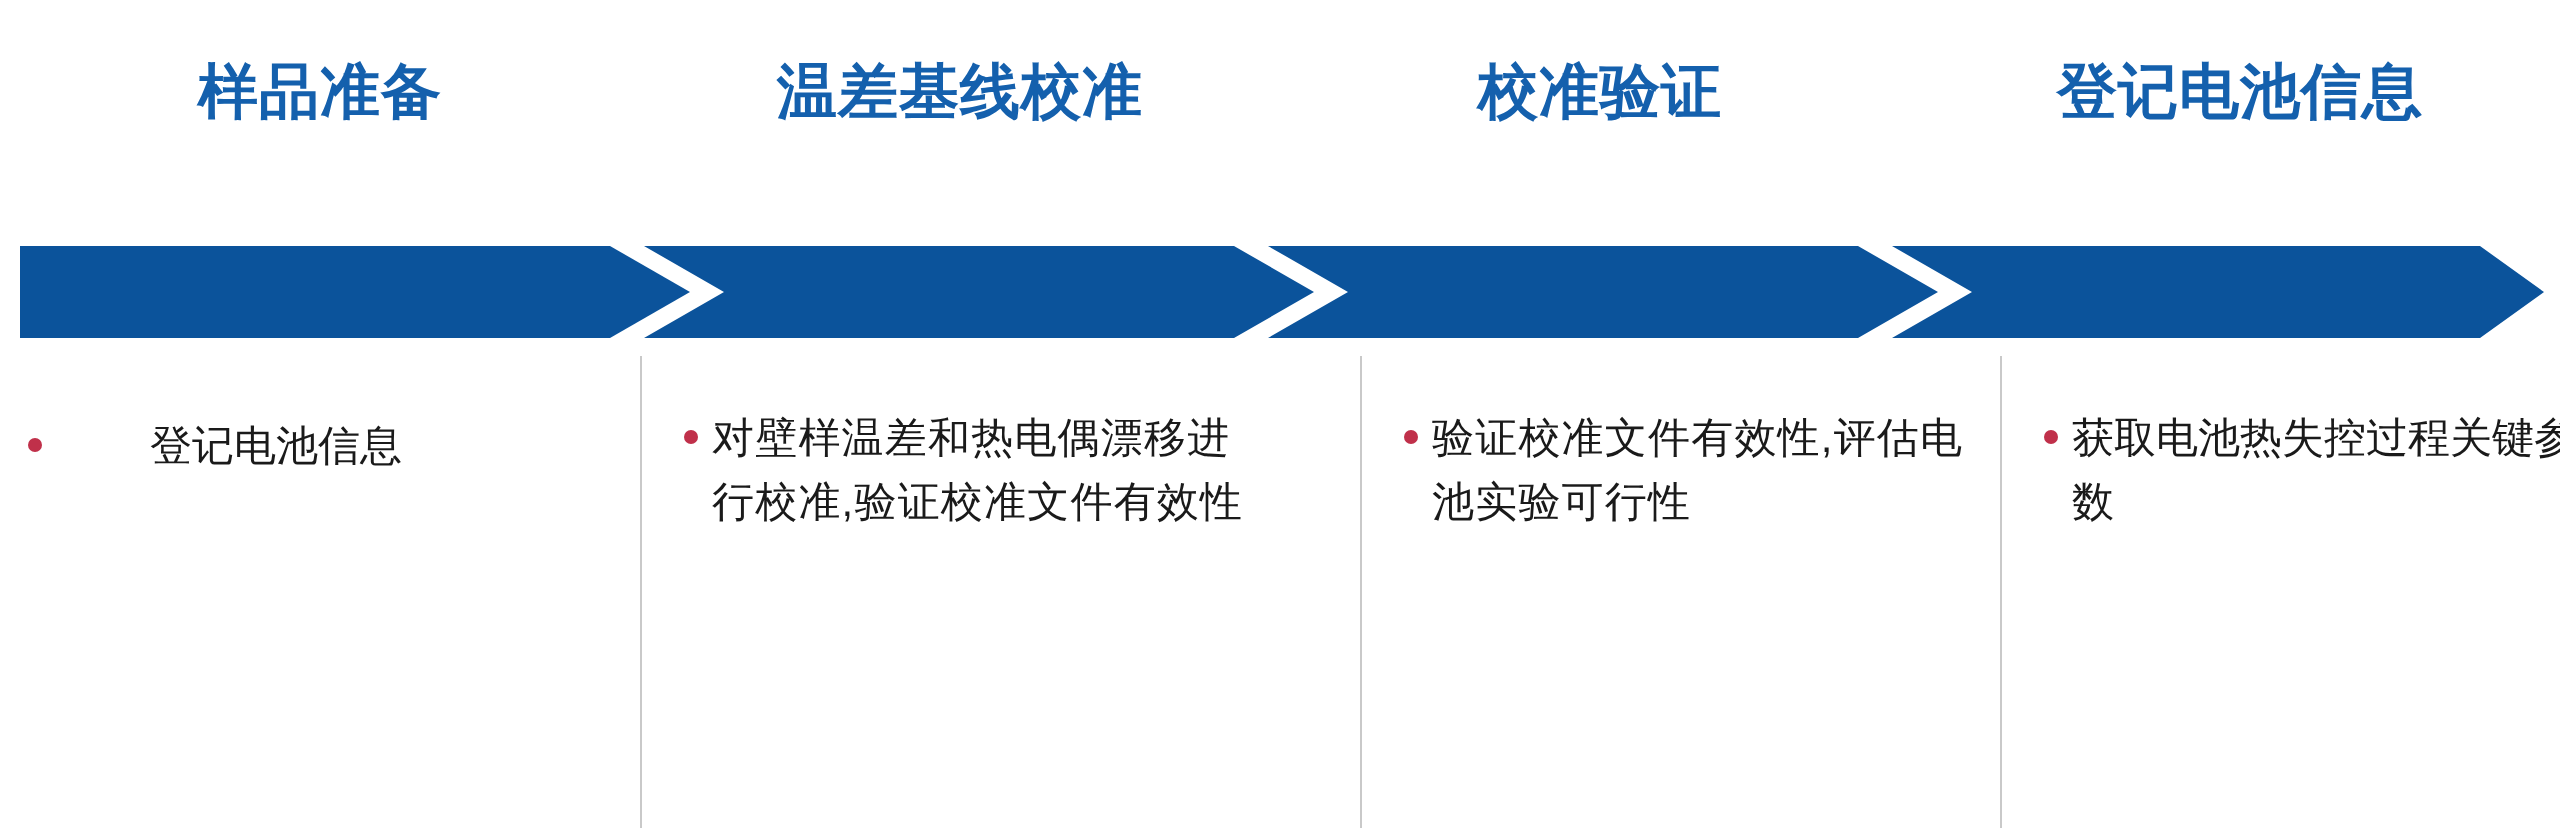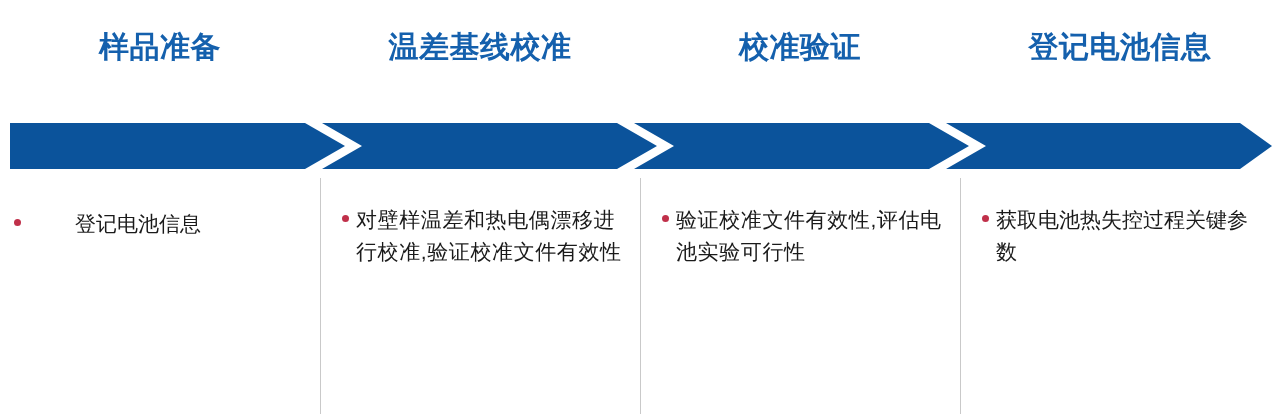--- a/index.html
+++ b/index.html
@@ -108,21 +108,21 @@
     line-height: 1.52;
     color: #1a1a1a;
     font-family: "Liberation Sans", "DejaVu Sans", sans-serif;
   }
 
   
   .col-0 { padding-top: 32px; }
   .col-0 .bullet { margin-bottom: 35px; gap: 47px; }
   .col-1 { padding-top: 28px; padding-left: 22px; }
   .col-1 .btext { letter-spacing: 0.6px; }
-  .col-2 { padding-top: 28px; padding-left: 22px; }
+  .col-2 { padding-top: 28px; padding-left: 22px; margin-left: 40px; }
   .col-2 .btext { letter-spacing: 0.6px; }
   .col-3 { padding-top: 28px; padding-left: 22px; }
 </style>
 </head>
 <body>
 
 <div id="process-diagram">
 
   <div class="headings">
     <div class="heading-cell">

